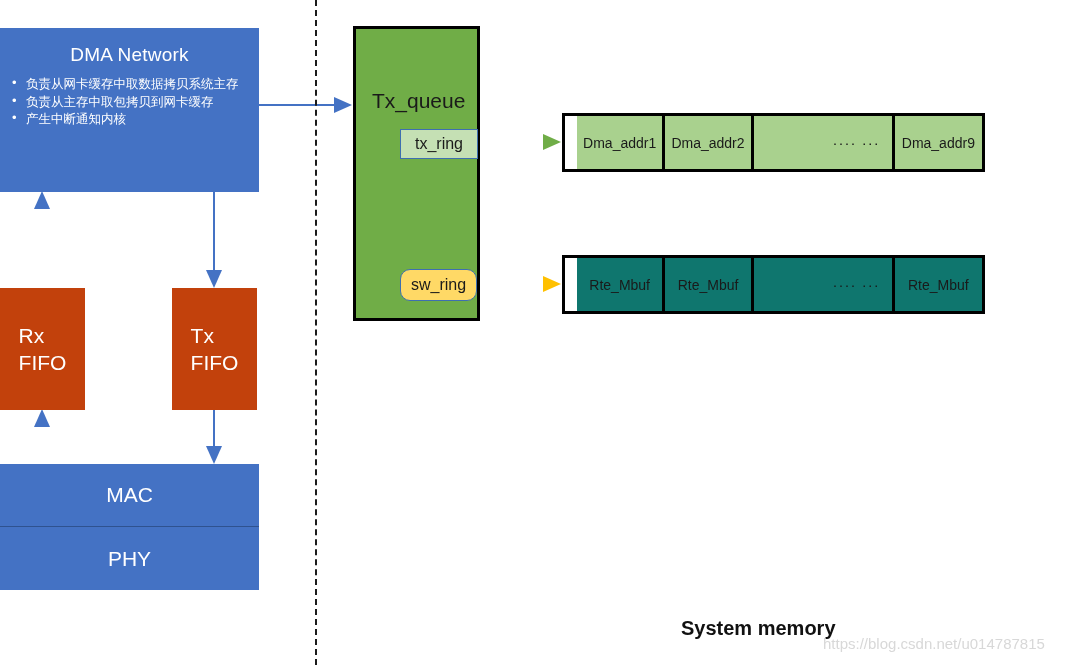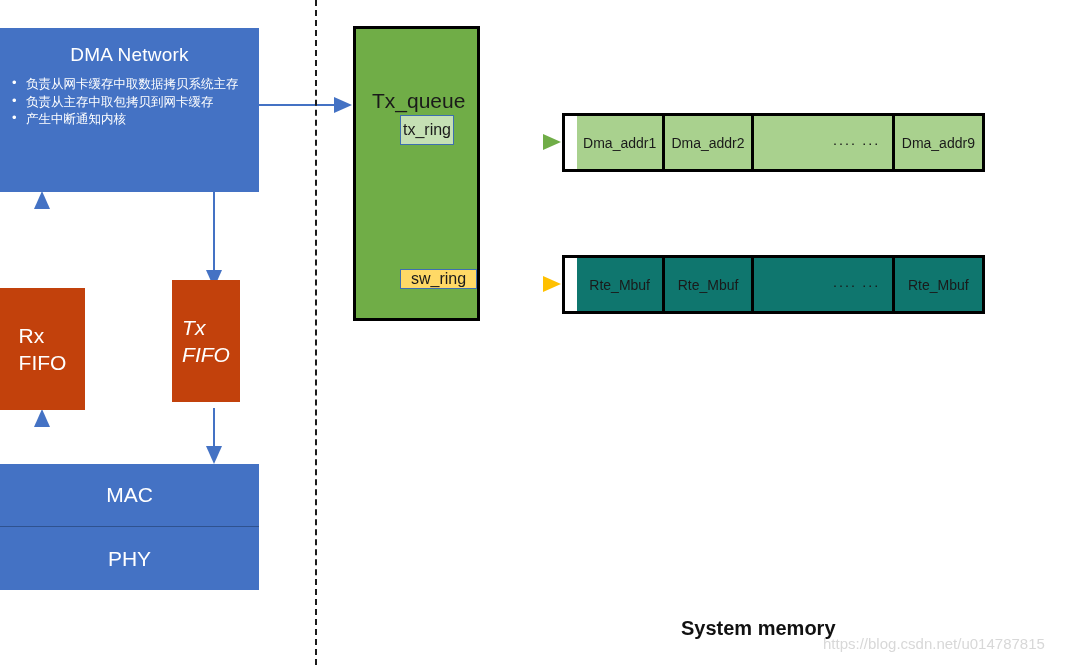--- a/index.html
+++ b/index.html
@@ -226,44 +226,44 @@
     </ul>
   </div>
 
   <div class="abs fifo-box" style="left:0px; top:288px; width:85px; height:122px;">
     <div>
       <span>Rx</span><br>
       <span>FIFO</span>
     </div>
   </div>
 
-  <div class="abs fifo-box" style="left:172px; top:280px; width:68px; height:122px;font-style:italic;">
+  <div class="abs fifo-box" style="left:172px; top:288px; width:85px; height:122px;">
     <div>
       <span>Tx</span><br>
       <span>FIFO</span>
     </div>
   </div>
 
   <div class="abs macphy-box" style="left:0px; top:464px; width:259px; height:62px;">
     <span>MAC</span>
   </div>
 
   <div class="abs macphy-box phy" style="left:0px; top:526px; width:259px; height:64px;">
     <span>PHY</span>
   </div>
 
   <div class="abs tx-queue" style="left:353px; top:26px; width:127px; height:295px;">
     <div class="tx-queue-label">Tx_queue</div>
   </div>
 
-  <div class="abs ring-chip tx" style="left:400px; top:115px; width:54px; height:30px;align-items:center;">
+  <div class="abs ring-chip tx" style="left:400px; top:129px; width:78px; height:30px;align-items:center;">
     <span>tx_ring</span>
   </div>
 
-  <div class="abs ring-chip sw" style="left:400px; top:269px; width:77px; height:20px;">
+  <div class="abs ring-chip sw" style="left:400px; top:269px; width:77px; height:32px;border-radius:10px;">
     <span>sw_ring</span>
   </div>
 
   <div class="abs mem-row green" style="left:562px; top:113px; width:423px; height:59px;">
     <div class="mem-cell" style="width:91px;">Dma_addr1</div>
     <div class="mem-cell" style="width:91px;">Dma_addr2</div>
     <div class="mem-cell filler" style="width:145px;">···· ···</div>
     <div class="mem-cell" style="width:90px;">Dma_addr9</div>
   </div>
 

